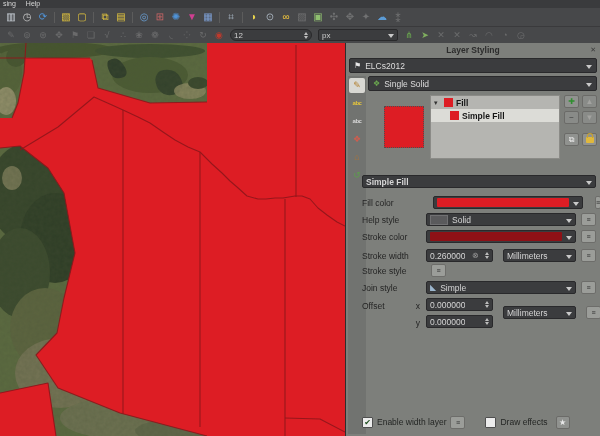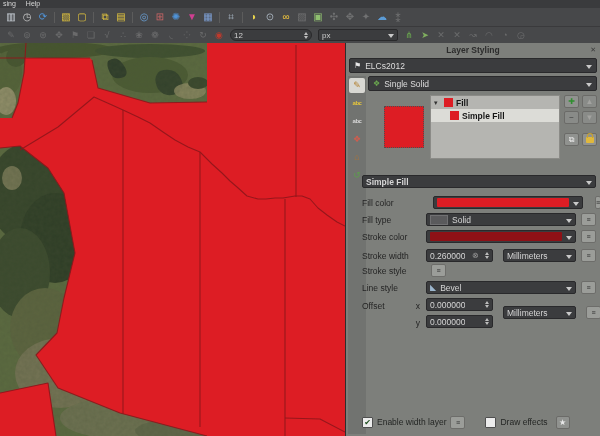--- a/index.html
+++ b/index.html
@@ -284,21 +284,21 @@
       <div class="prow" style="top:152px;gap:7px;">
         <span class="plabel">Fill color</span>
         <div class="ctl">
           <span class="cfill" style="background: rgb(221, 29, 36);"></span>
           <span class="dd-arr"></span>
         </div>
         <button class="ovr">≡</button>
       </div>
 
       <div class="prow" style="top:169px;">
-        <span class="plabel">Fill type</span>
+        <span class="plabel">Help style</span>
         <div class="ctl">
           <span style="width:16px;height:8px;background:#5a5a5c;border:1px solid #707072;flex:none;"></span>
           <span class="val">Solid</span>
           <span class="dd-arr"></span>
         </div>
         <button class="ovr">≡</button>
       </div>
 
       <div class="prow" style="top:186px;">
         <span class="plabel">Stroke color</span>
@@ -325,24 +325,24 @@
         </div>
         <button class="ovr">≡</button>
       </div>
 
       <div class="prow" style="top:220px;">
         <span class="plabel">Stroke style</span>
         <button class="ovr">≡</button>
       </div>
 
       <div class="prow" style="top:237px;">
-        <span class="plabel">Line style</span>
+        <span class="plabel">Join style</span>
         <div class="ctl">
           <span class="join-ic">◣</span>
-          <span class="val">Bevel</span>
+          <span class="val">Simple</span>
           <span class="dd-arr"></span>
         </div>
         <button class="ovr">≡</button>
       </div>
 
       <span class="abs" style="left:16px;top:258px;">Offset</span>
       <span class="abs xy" style="left:66px;top:258px;">x</span>
       <div class="ctl abs" style="left:80px;top:255px;width:67px;">
         <span class="val">0.000000</span>
         <span class="spin-arrs">

